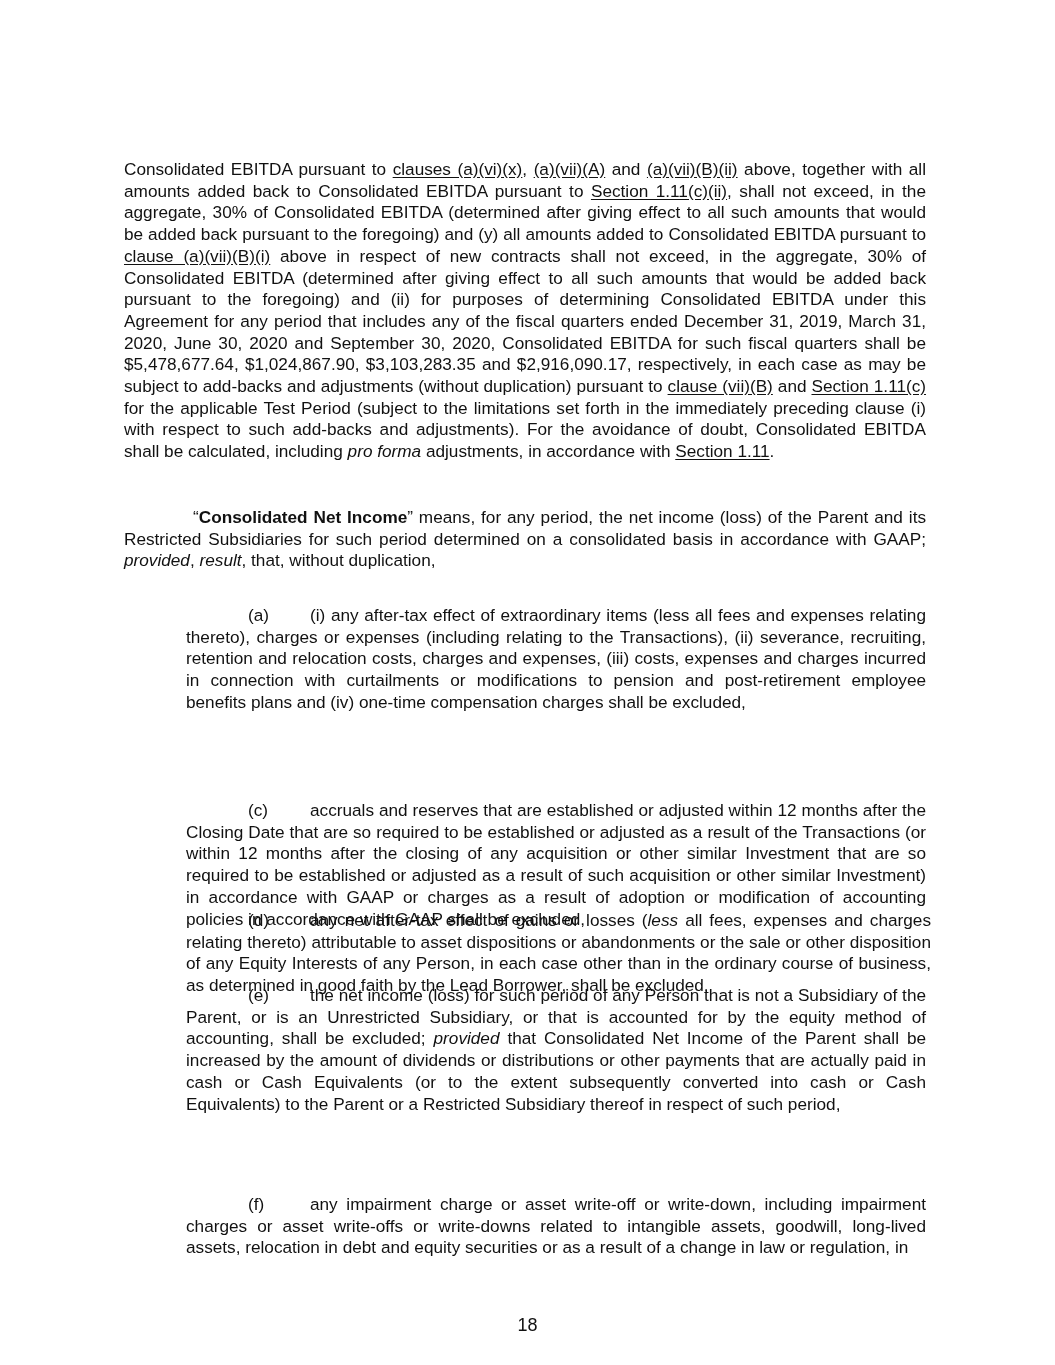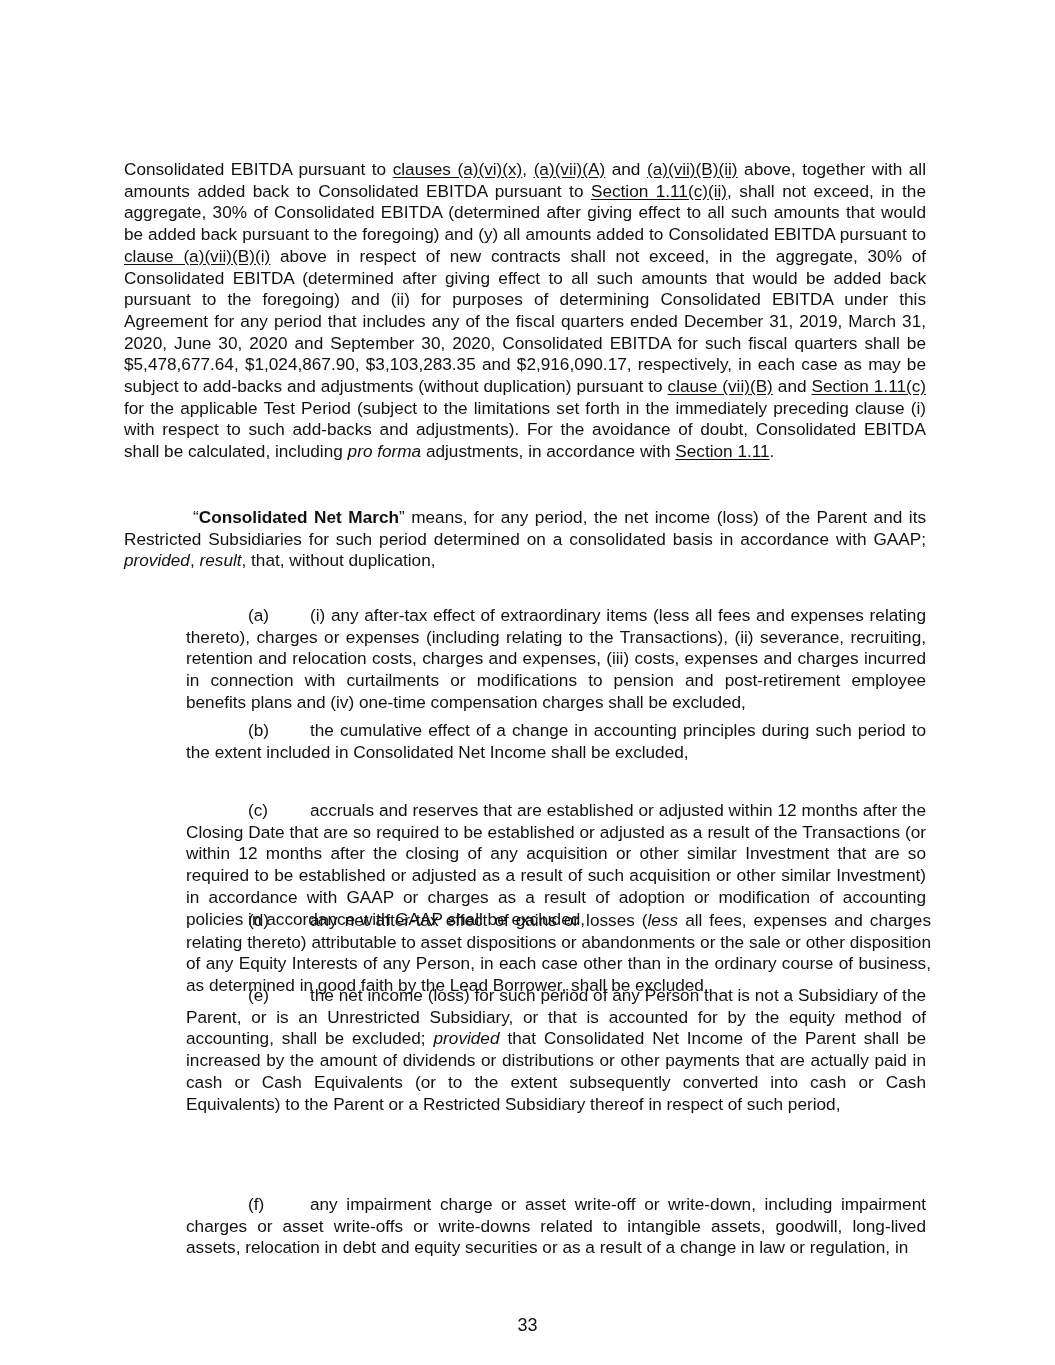--- a/index.html
+++ b/index.html
@@ -23,35 +23,32 @@
   .u { text-decoration: underline; text-underline-offset: 2px; }
   .i { font-style: italic; }
   .b { font-weight: bold; }
   .page-num { position: absolute; left: 0; width: 1055px; top: 1281px; text-align: center; font-size: 18px; }
 </style>
 </head>
 <body>
 
 <div class="page">
   <p class="para p-top"><span>Consolidated EBITDA pursuant to </span><span class="u">clauses (a)(vi)(x)</span><span>, </span><span class="u">(a)(vii)(A)</span><span> and </span><span class="u">(a)(vii)(B)(ii)</span><span> above, together with all amounts added back to Consolidated EBITDA pursuant to </span><span class="u">Section 1.11(c)(ii)</span><span>, shall not exceed, in the aggregate, 30% of Consolidated EBITDA (determined after giving effect to all such amounts that would be added back pursuant to the foregoing) and (y) all amounts added to Consolidated EBITDA pursuant to </span><span class="u">clause (a)(vii)(B)(i)</span><span> above in respect of new contracts shall not exceed, in the aggregate, 30% of Consolidated EBITDA (determined after giving effect to all such amounts that would be added back pursuant to the foregoing) and (ii) for purposes of determining Consolidated EBITDA under this Agreement for any period that includes any of the fiscal quarters ended December 31, 2019, March 31, 2020, June 30, 2020 and September 30, 2020, Consolidated EBITDA for such fiscal quarters shall be $5,478,677.64, $1,024,867.90, $3,103,283.35 and $2,916,090.17, respectively, in each case as may be subject to add-backs and adjustments (without duplication) pursuant to </span><span class="u">clause (vii)(B)</span><span> and </span><span class="u">Section 1.11(c)</span><span> for the applicable Test Period (subject to the limitations set forth in the immediately preceding clause (i) with respect to such add-backs and adjustments).  For the avoidance of doubt, Consolidated EBITDA shall be calculated, including </span><span class="i">pro forma</span><span> adjustments, in accordance with </span><span class="u">Section 1.11</span><span>.</span></p>
-  <p class="para p-def"><span>“</span><span class="b">Consolidated Net March</span><span>” means, for any period, the net income (loss) of the Parent and its Restricted Subsidiaries for such period determined on a consolidated basis in accordance with GAAP; </span><span class="i">provided</span><span>, </span><span class="i">result</span><span>, that, without duplication,</span></p>
+  <p class="para p-def"><span>“</span><span class="b">Consolidated Net Income</span><span>” means, for any period, the net income (loss) of the Parent and its Restricted Subsidiaries for such period determined on a consolidated basis in accordance with GAAP; </span><span class="i">provided</span><span>, </span><span class="i">result</span><span>, that, without duplication,</span></p>
 
   <p class="para p-item p-a">
     <span class="lbl">(a)</span><span><span>(i) any after-tax effect of extraordinary items (less all fees and expenses relating thereto), charges or expenses (including relating to the Transactions), (ii) severance, recruiting, retention and relocation costs, charges and expenses, (iii) costs, expenses and charges incurred in connection with curtailments or modifications to pension and post-retirement employee benefits plans and (iv) one-time compensation charges shall be excluded,</span></span>
-  </p>
-  <p class="para p-item p-b">
-    <span class="lbl">(b)</span><span><span>the cumulative effect of a change in accounting principles during such period to the extent included in Consolidated Net Income shall be excluded,</span></span>
   </p>
   <p class="para p-item p-c">
     <span class="lbl">(c)</span><span><span>accruals and reserves that are established or adjusted within 12 months after the Closing Date that are so required to be established or adjusted as a result of the Transactions (or within 12 months after the closing of any acquisition or other similar Investment that are so required to be established or adjusted as a result of such acquisition or other similar Investment) in accordance with GAAP or charges as a result of adoption or modification of accounting policies in accordance with GAAP shall be excluded,</span></span>
   </p>
   <p class="para p-item p-d">
     <span class="lbl">(d)</span><span><span>any net after-tax effect of gains or losses (</span><span class="i">less</span><span> all fees, expenses and charges relating thereto) attributable to asset dispositions or abandonments or the sale or other disposition of any Equity Interests of any Person, in each case other than in the ordinary course of business, as determined in good faith by the Lead Borrower, shall be excluded,</span></span>
   </p>
   <p class="para p-item p-e">
     <span class="lbl">(e)</span><span><span>the net income (loss) for such period of any Person that is not a Subsidiary of the Parent, or is an Unrestricted Subsidiary, or that is accounted for by the equity method of accounting, shall be excluded; </span><span class="i">provided</span><span> that Consolidated Net Income of the Parent shall be increased by the amount of dividends or distributions or other payments that are actually paid in cash or Cash Equivalents (or to the extent subsequently converted into cash or Cash Equivalents) to the Parent or a Restricted Subsidiary thereof in respect of such period,</span></span>
   </p>
   <p class="para p-item p-f">
     <span class="lbl">(f)</span><span><span>any impairment charge or asset write-off or write-down, including impairment charges or asset write-offs or write-downs related to intangible assets, goodwill, long-lived assets, relocation in debt and equity securities or as a result of a change in law or regulation, in</span></span>
   </p>
 
-  <div class="page-num">33</div>
+  <div class="page-num">18</div>
 </div>
 
 </body></html>

